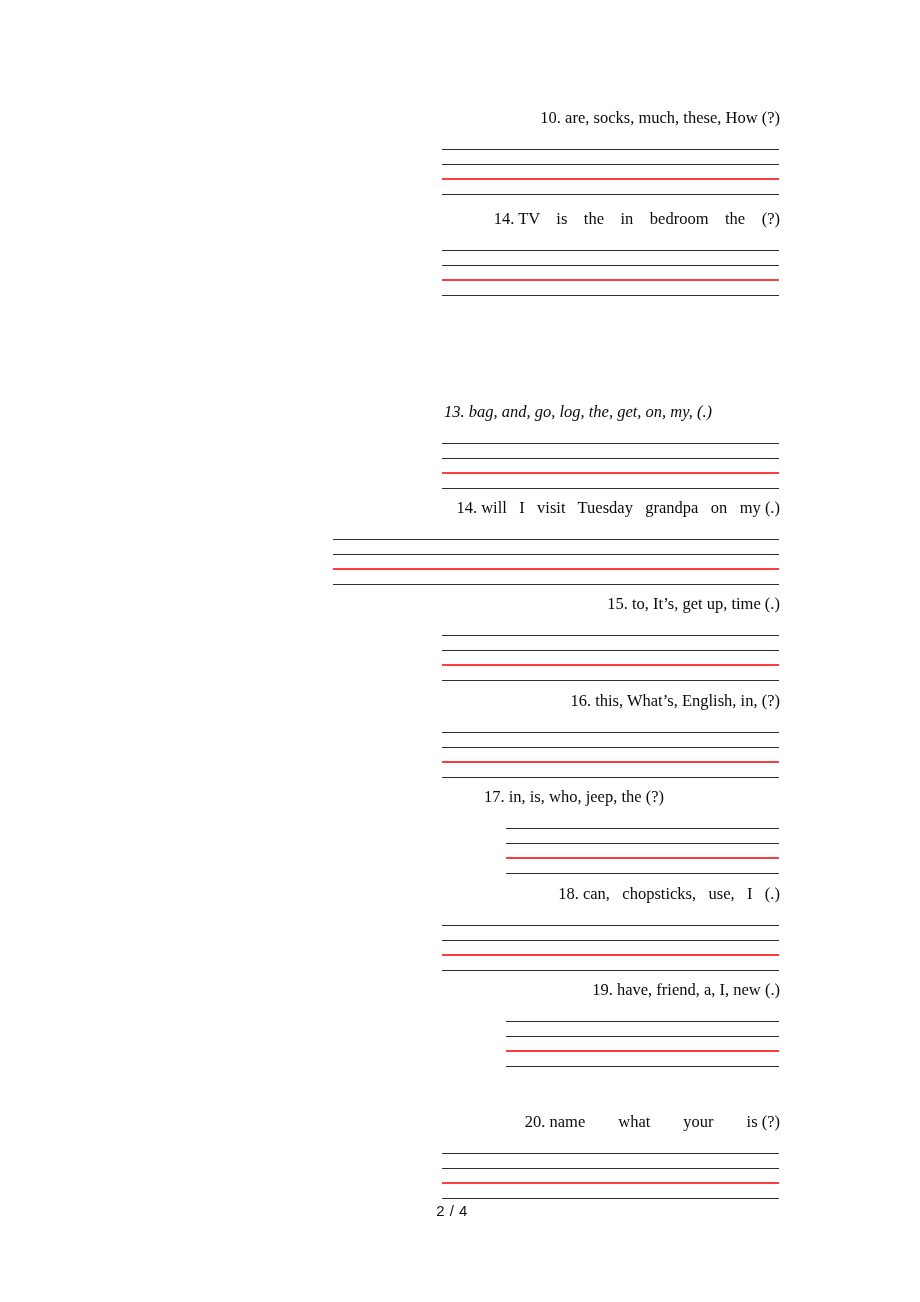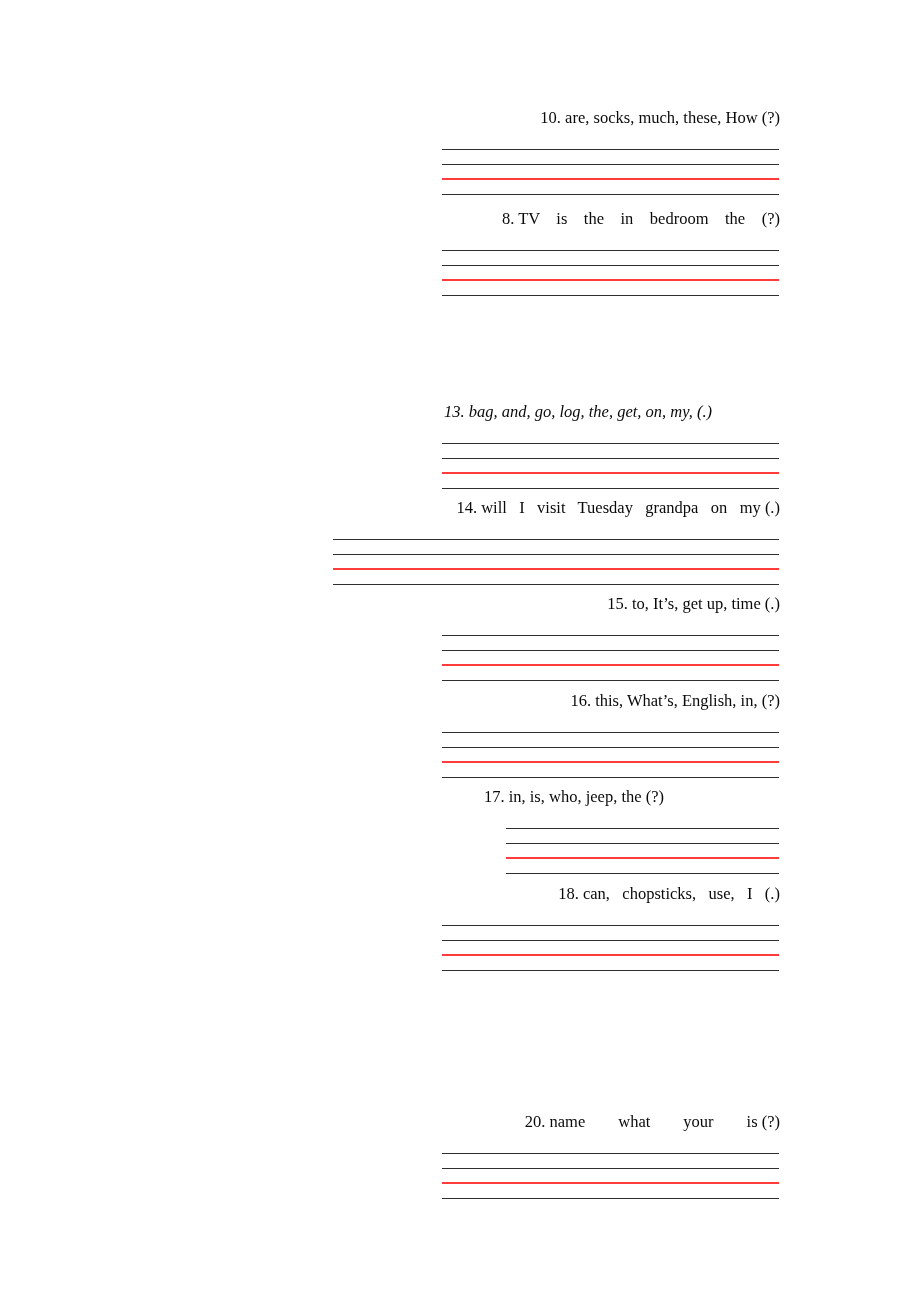--- a/index.html
+++ b/index.html
@@ -79,21 +79,21 @@
     <div class="prompt">10. are, socks, much, these, How (?)</div>
     <div class="answer-lines" style="position:absolute; left:442px; top:32px; width:337px;">
       <div class="rule"></div>
       <div class="rule"></div>
       <div class="rule red"></div>
       <div class="rule"></div>
     </div>
   </div>
 
   <div class="exercise" style="position:absolute; left:0; top:209px; width:920px;">
-    <div class="prompt">8. TV    is    the    in    bedroom    the    (?)</div>
+    <div class="prompt">14. TV    is    the    in    bedroom    the    (?)</div>
     <div class="answer-lines" style="position:absolute; left:442px; top:32px; width:337px;">
       <div class="rule"></div>
       <div class="rule"></div>
       <div class="rule red"></div>
       <div class="rule"></div>
     </div>
   </div>
 
 
   <div class="exercise" style="position:absolute; left:0; top:402px; width:852px;font-style:italic;">
@@ -149,25 +149,37 @@
   <div class="exercise" style="position:absolute; left:0; top:884px; width:920px;">
     <div class="prompt">18. can,   chopsticks,   use,   I   (.)</div>
     <div class="answer-lines" style="position:absolute; left:442px; top:32px; width:337px;">
       <div class="rule"></div>
       <div class="rule"></div>
       <div class="rule red"></div>
       <div class="rule"></div>
     </div>
   </div>
 
+  <div class="exercise" style="position:absolute; left:0; top:980px; width:920px;">
+    <div class="prompt">19. have, friend, a, I, new (.)</div>
+    <div class="answer-lines" style="position:absolute; left:506px; top:32px; width:273px;">
+      <div class="rule"></div>
+      <div class="rule"></div>
+      <div class="rule red"></div>
+      <div class="rule"></div>
+    </div>
+  </div>
 
   <div class="exercise" style="position:absolute; left:0; top:1076px; width:920px;margin-top:36px;">
     <div class="prompt">20. name        what        your        is (?)</div>
     <div class="answer-lines" style="position:absolute; left:442px; top:32px; width:337px;">
       <div class="rule"></div>
       <div class="rule"></div>
       <div class="rule red"></div>
       <div class="rule"></div>
     </div>
   </div>
 
+  <div class="footer">
+    <span class="footer-inner">2 / 4</span>
+  </div>
 
 </div>
 
 </body></html>

